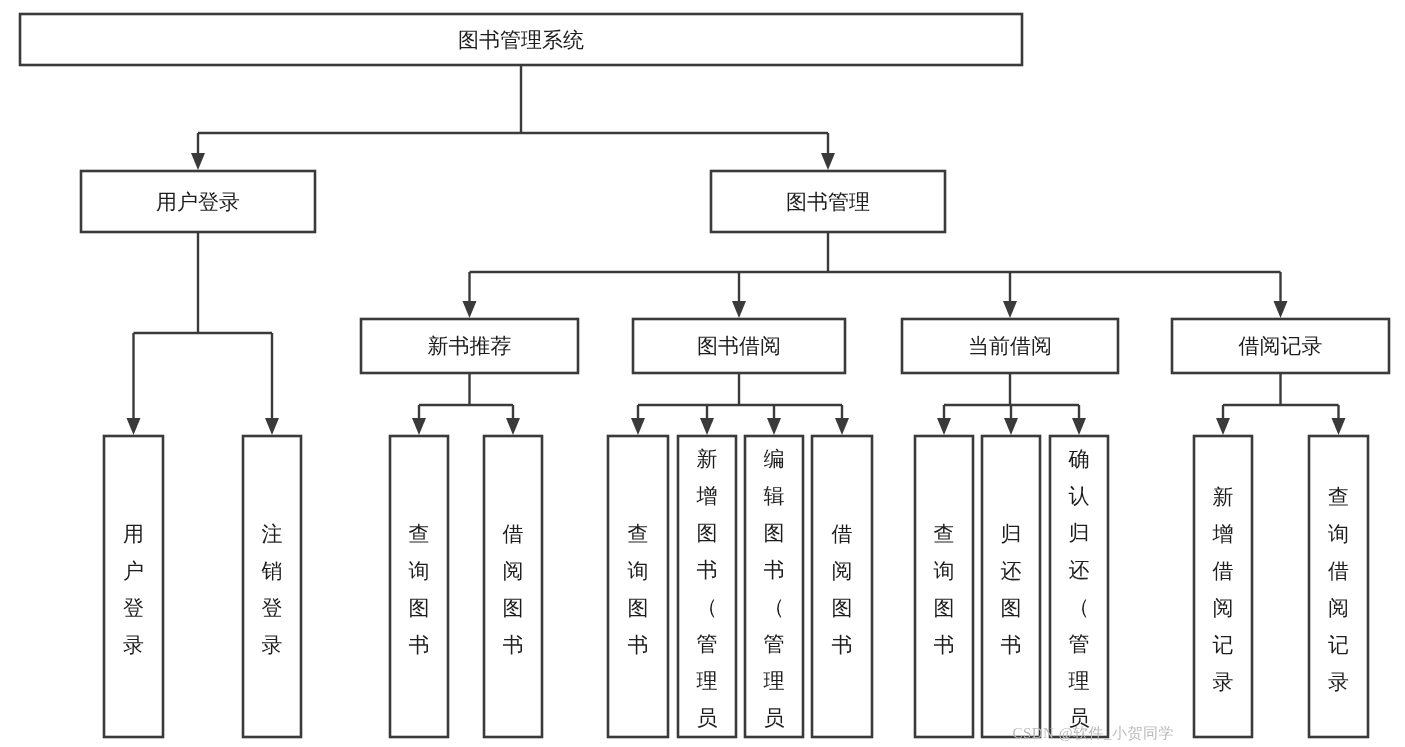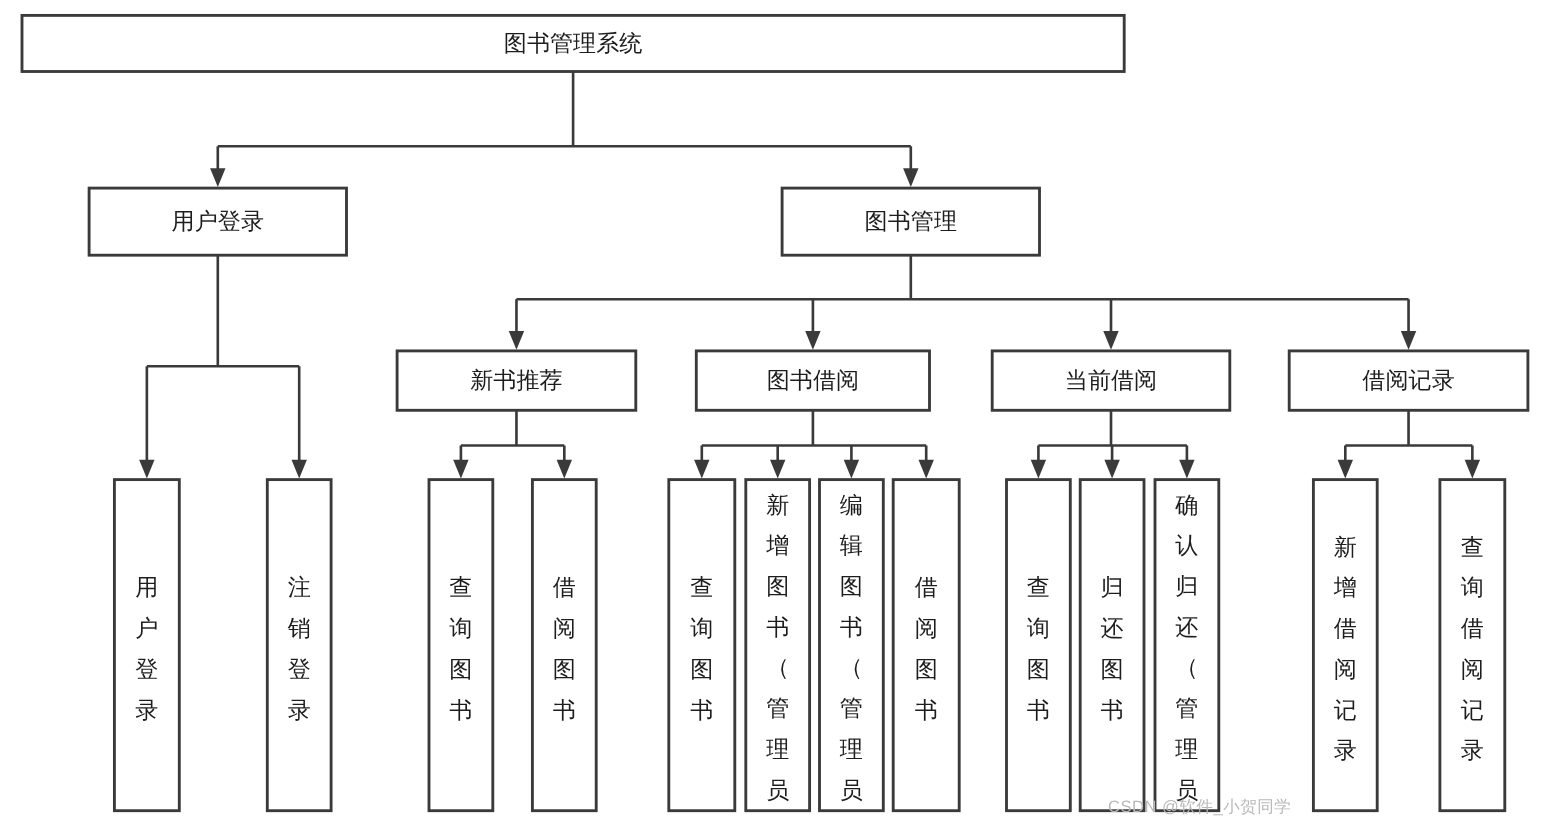--- a/index.html
+++ b/index.html
@@ -51,21 +51,21 @@
   .node-label-v {
     font-family: "DejaVu Sans", "Liberation Sans", sans-serif;
     font-size: 21px;
     fill: #1d1d1d;
     text-anchor: middle;
   }
   .watermark {
     position: absolute;
     right: 10px;
     bottom: 4px;
-    font-family: Liberation Sans, sans-serif;
+    font-family: Liberation Serif, serif;
     font-size: 15px;
     color: #b9b9b9;
     letter-spacing: 0.5px;
     white-space: nowrap;
     user-select: none;
   }
 </style>
 </head>
 <body>
 

